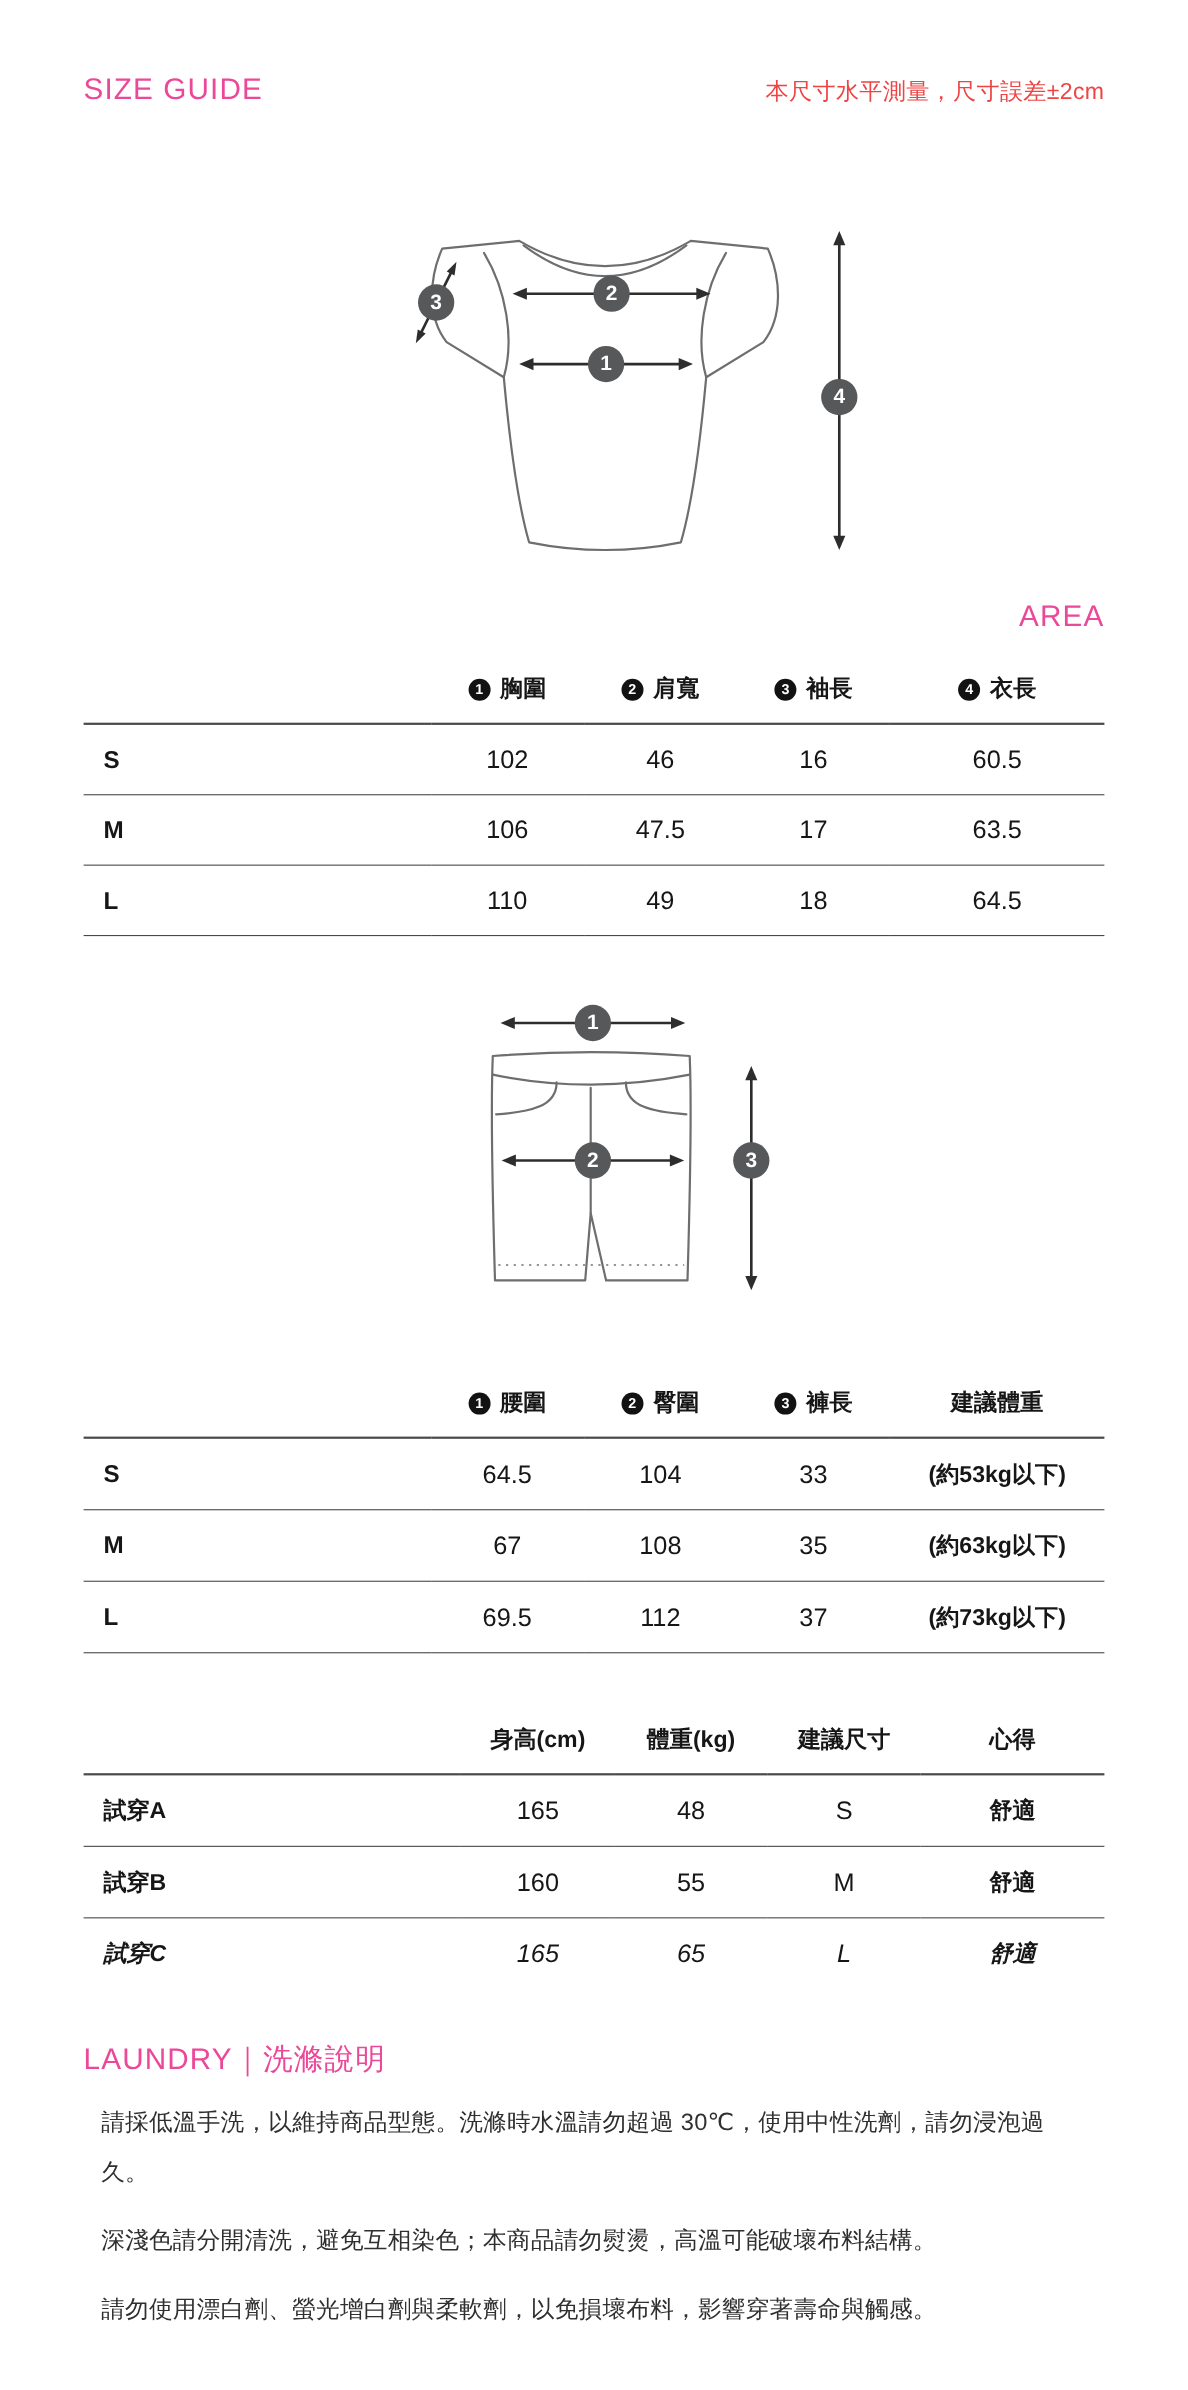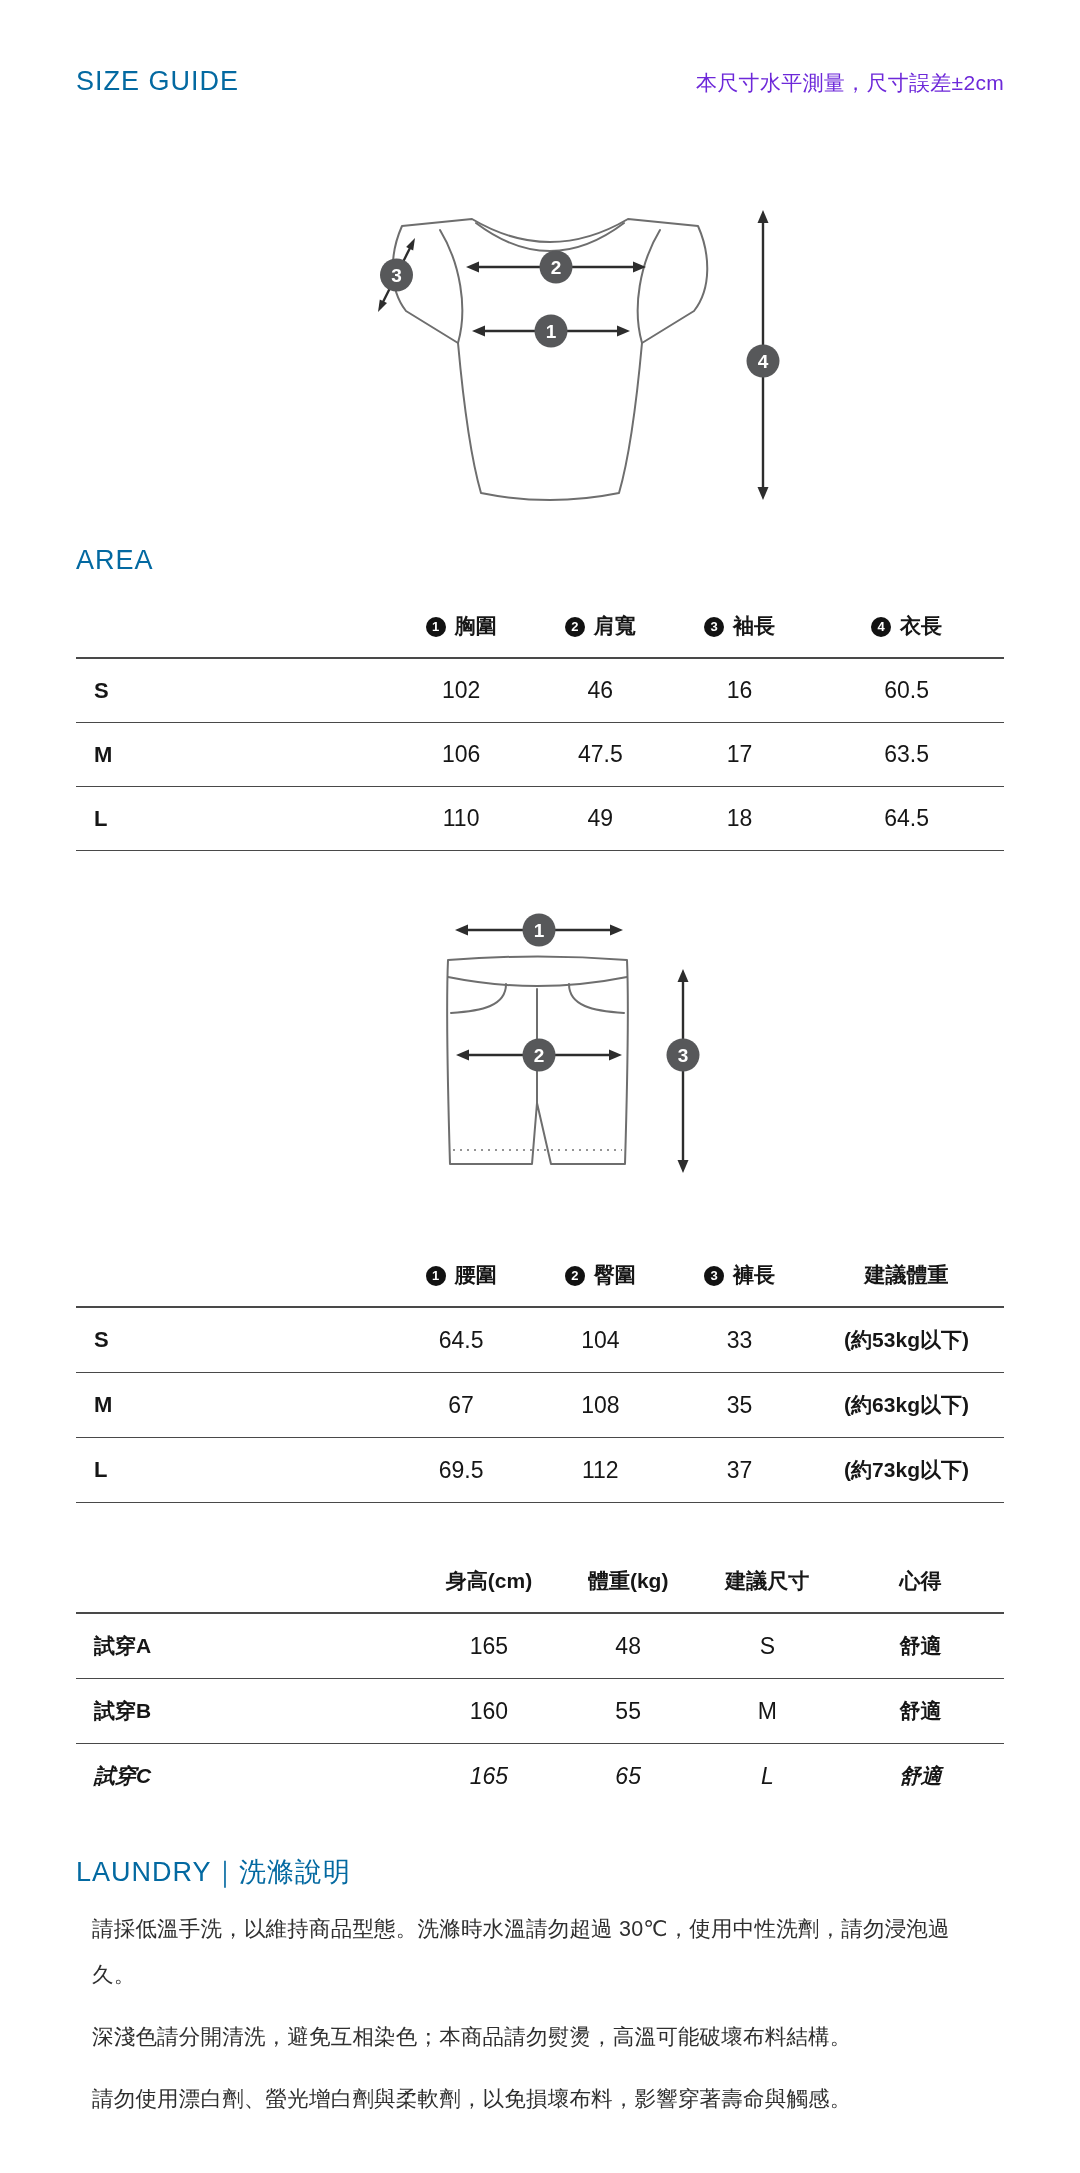--- a/index.html
+++ b/index.html
@@ -5,38 +5,38 @@
   html,body{margin:0;padding:0;}
   body{
     width:1080px;min-height:2173px;background:#ffffff;
     font-family:"Liberation Sans","DejaVu Sans",sans-serif;
     color:#1b1b1b;
   }
   .page{padding:66px 76px 40px;}
   
   .split-head{display:flex;justify-content:space-between;align-items:baseline;}
   .gray-head{
-    font-size:27px;font-weight:500;color:#0369a1;letter-spacing:1px;margin:0;
-  }
-  .head-note{font-size:21px;font-weight:500;color:#6d28d9;letter-spacing:.3px;}
+    font-size:27px;font-weight:500;color:#ec4899;letter-spacing:1px;margin:0;
+  }
+  .head-note{font-size:21px;font-weight:500;color:#ef4444;letter-spacing:.3px;}
   .model-note{font-size:21px;font-weight:500;color:#6d6d6d;letter-spacing:.4px;word-spacing:3px;}
   
   .diagram-wrap{display:flex;justify-content:center;}
   .tee-wrap{margin-top:96px;}
   .shorts-wrap{margin-top:60px;}
   .shorts-wrap svg{transform:translateX(45px);}
   .outline{fill:#ffffff;stroke:#6e6e6e;stroke-width:2;stroke-linejoin:round;}
   .seam{fill:none;stroke:#6e6e6e;stroke-width:2;stroke-linecap:round;}
   .dashed{fill:none;stroke:#949494;stroke-width:2;stroke-dasharray:2 5;}
   .meas{stroke:#2d2d2d;stroke-width:2.4;}
   .meas-head{fill:#2d2d2d;stroke:none;}
   .badge-circle{fill:#57585a;}
   .badge-num{fill:#ffffff;font-size:19px;font-weight:700;text-anchor:middle;dominant-baseline:central;}
   
-  .section-label{margin-top:30px;}
+  .section-label{margin-top:30px;text-align:right;}
   
   table{border-collapse:collapse;width:928px;margin:22px auto 0;table-layout:fixed;}
   th,td{padding:0;}
   thead th{
     font-size:21px;font-weight:700;color:#161616;text-align:center;
     padding:14px 0 17px;border-bottom:2.5px solid #494949;vertical-align:middle;
   }
   thead th.first{text-align:left;}
   tbody td{
     font-size:23px;font-weight:500;color:#161616;text-align:center;

